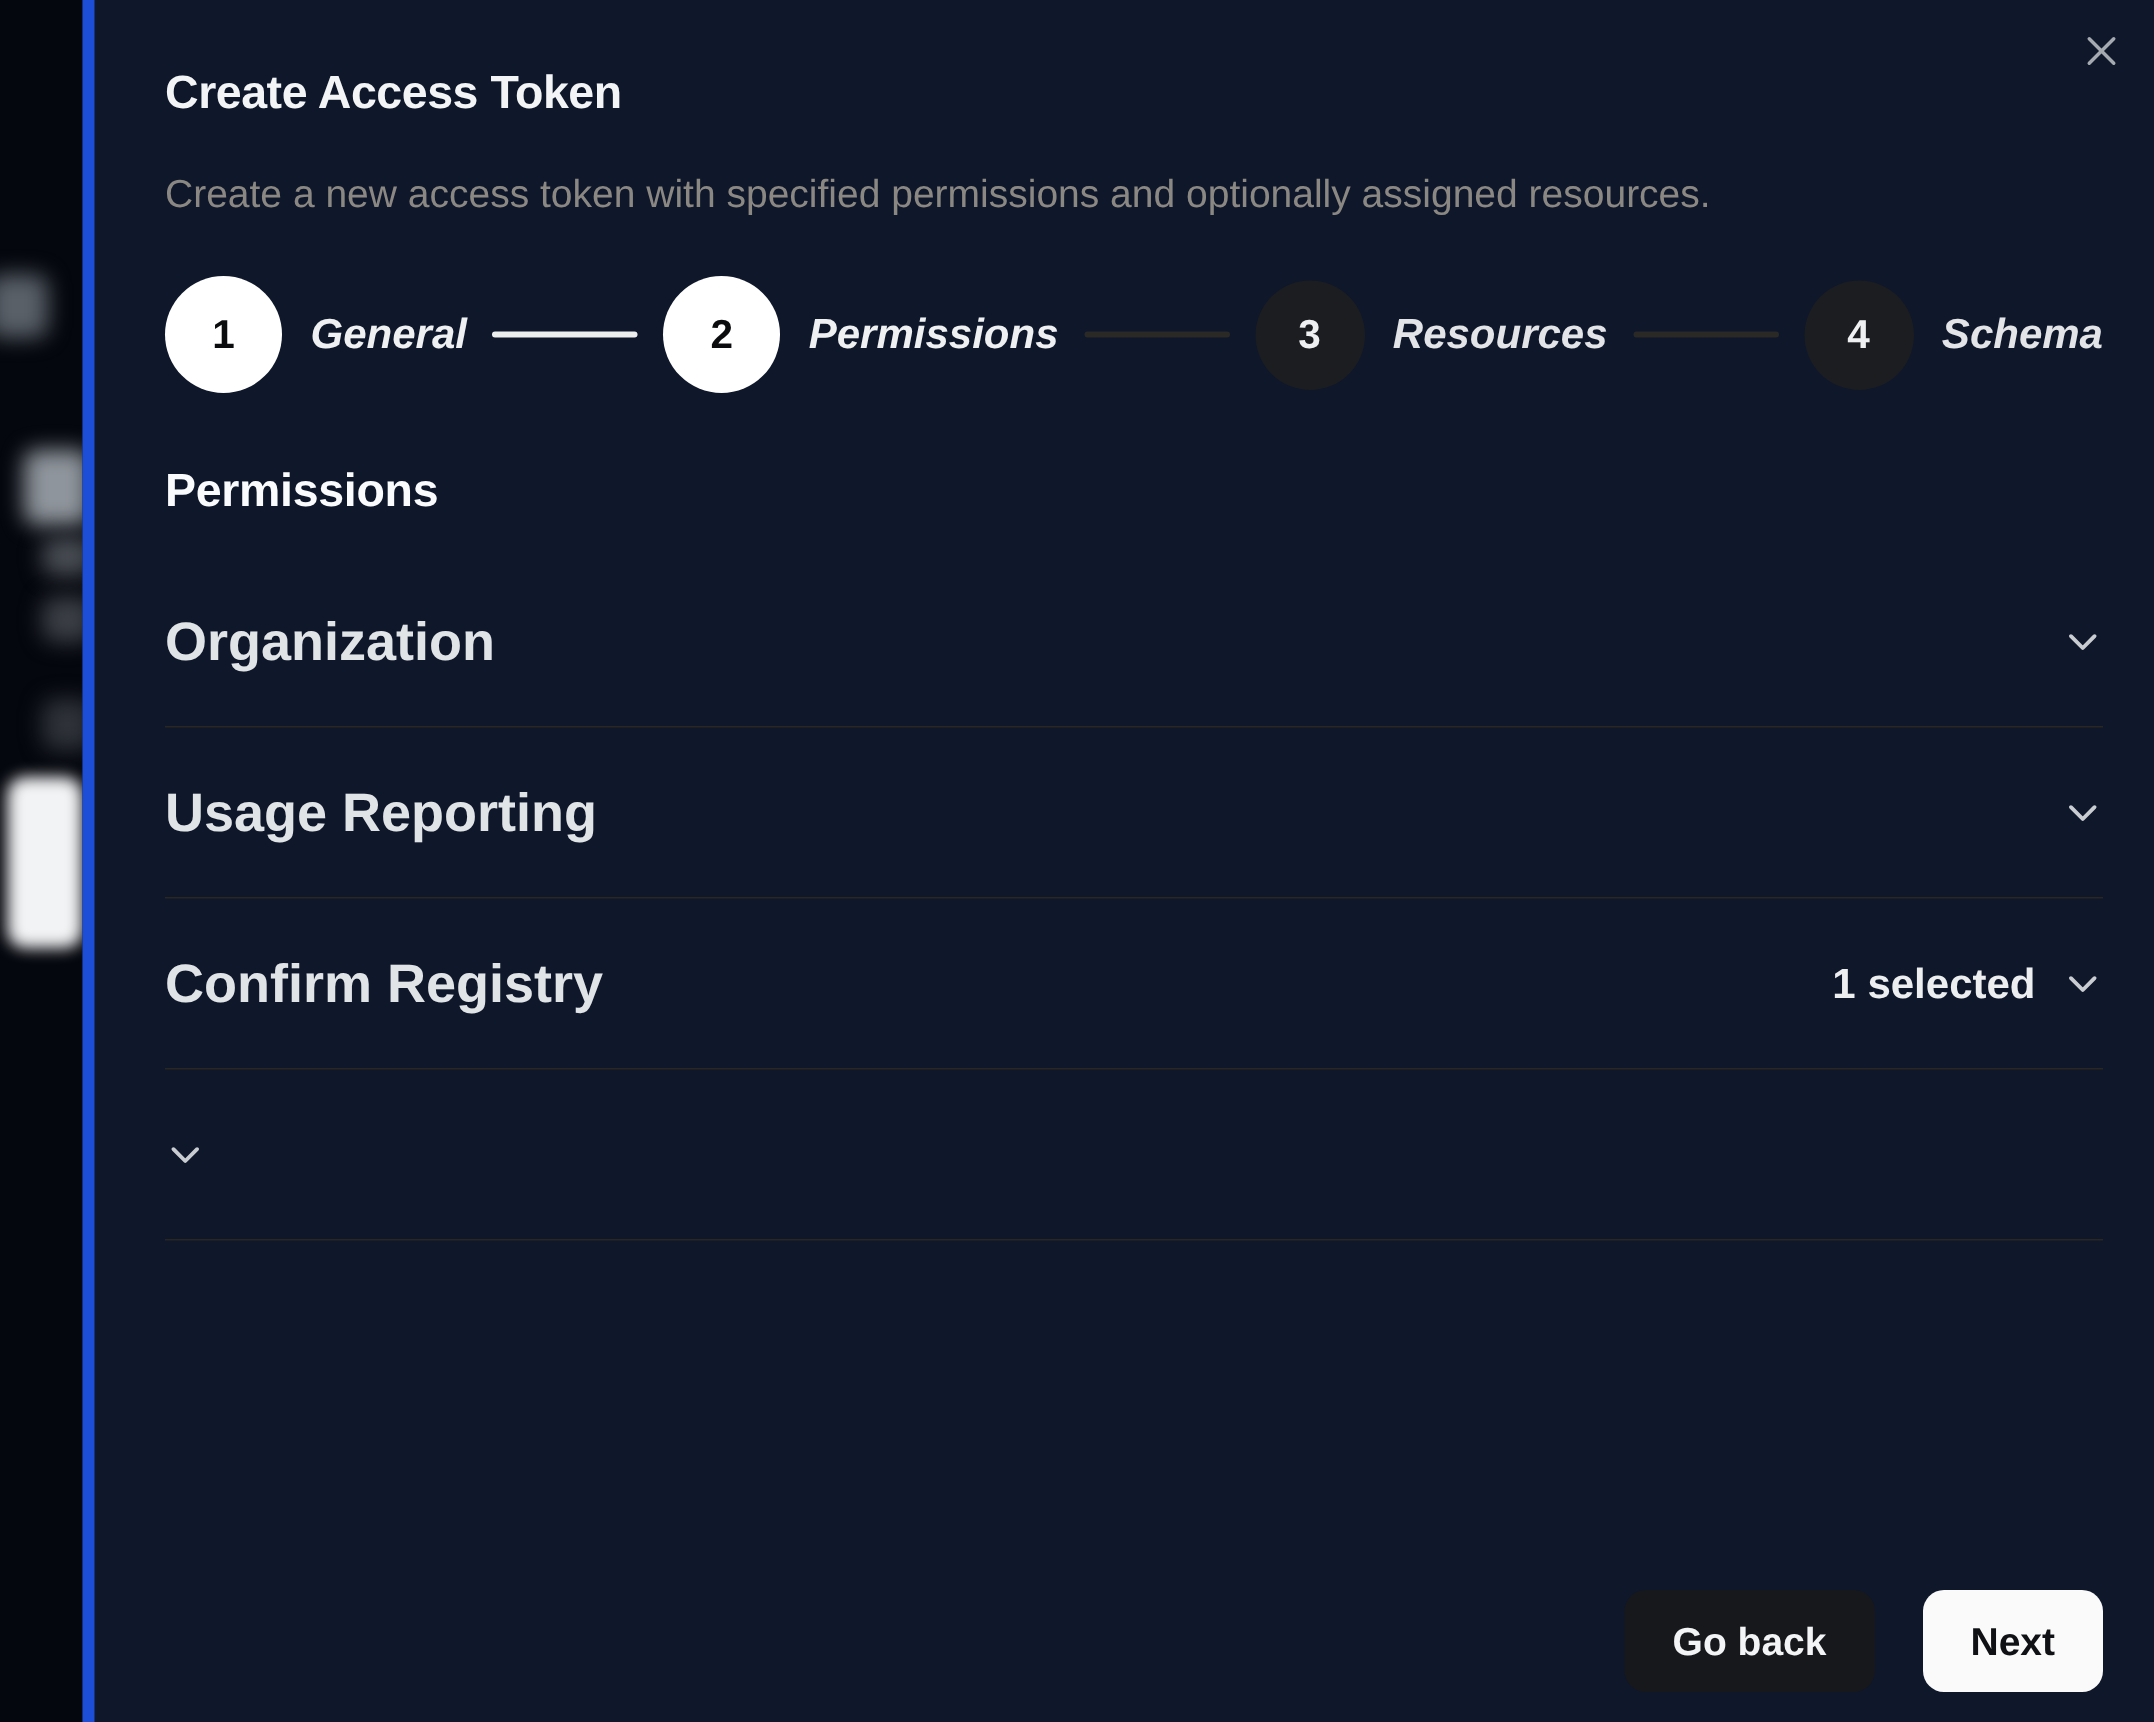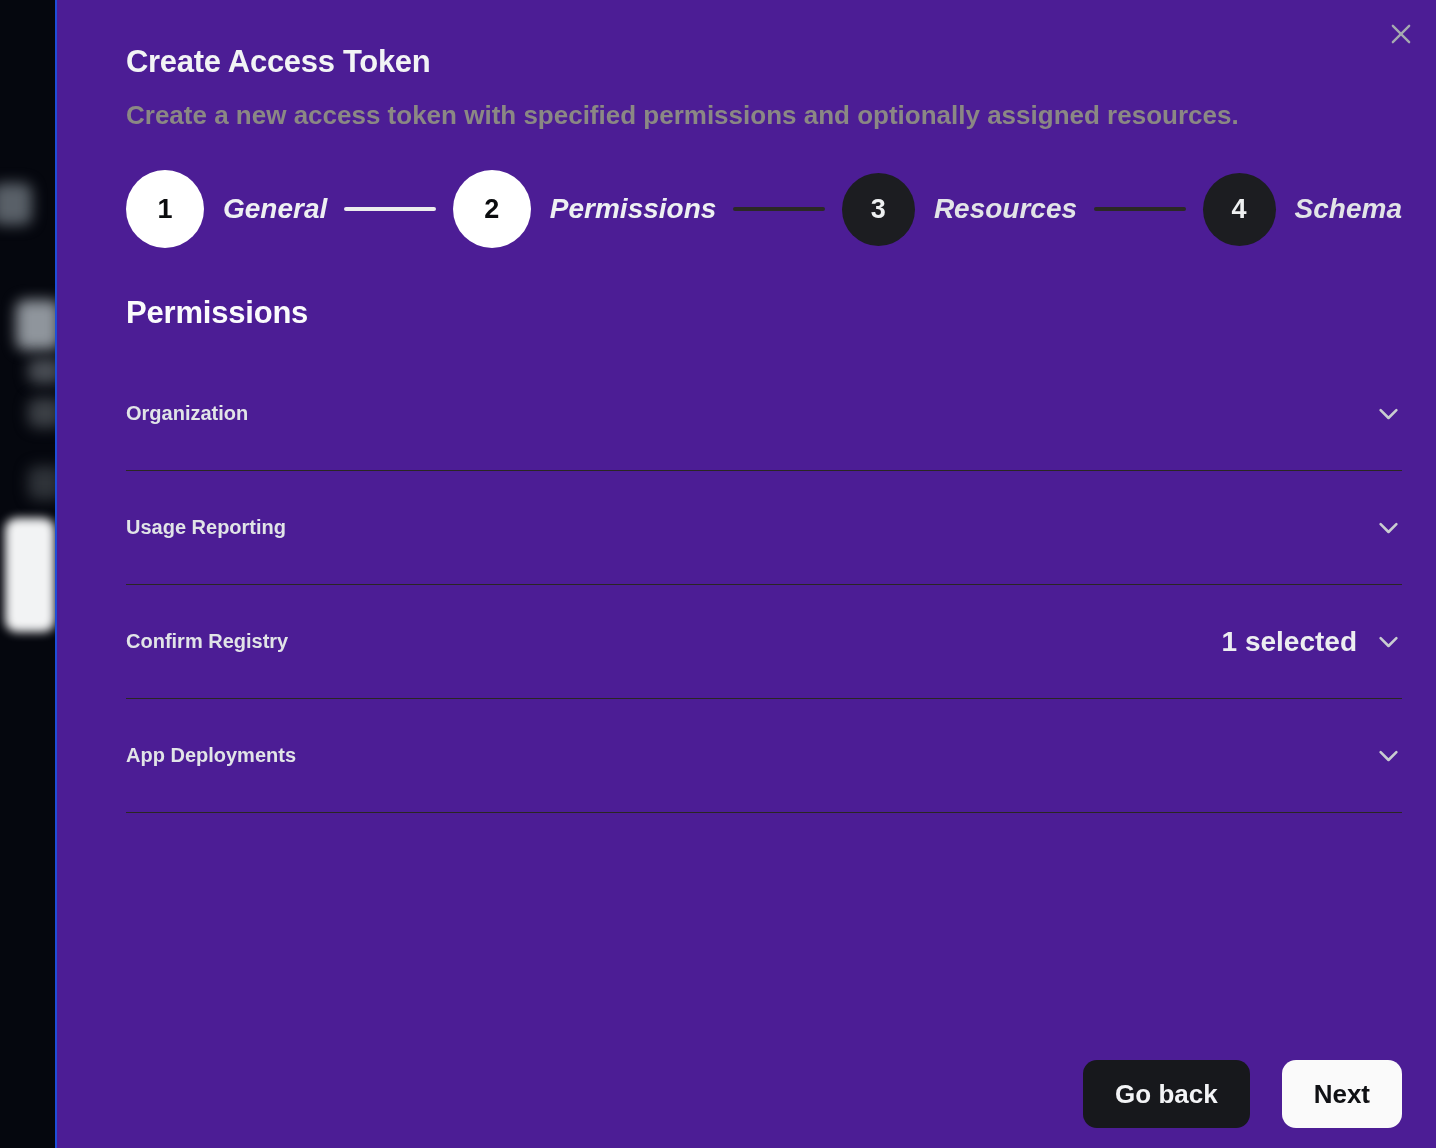--- a/index.html
+++ b/index.html
@@ -17,38 +17,38 @@
   .blob.b2 { left: 16px;  top: 300px; width: 44px; height: 50px; background: #8f959c; }
   .blob.b3 { left: 28px;  top: 358px; width: 34px; height: 26px; background: #484c53; }
   .blob.b4 { left: 28px;  top: 398px; width: 34px; height: 30px; background: #3b3f45; }
   .blob.b5 { left: 28px;  top: 466px; width: 34px; height: 34px; background: #2e3238; }
   .blob.b6 { left: 5px;   top: 518px; width: 50px; height: 114px; background: #f2f3f4; filter: blur(5px); border-radius: 12px; }
 
   
   .modal {
     position: absolute;
     left: 55px; top: 0; right: 0; bottom: 0;
-    background: #4c1d95;
-    border-left: 2px solid #1d4ed8;
-    padding: 0 34px 0 69px;
+    background: #0f172a;
+    border-left: 8px solid #1d4ed8;
+    padding: 0 34px 0 47px;
   }
   .close-btn {
     position: absolute; top: 18px; right: 19px;
     width: 32px; height: 32px;
     background: none; border: none; cursor: pointer;
     color: #a5aab0; display: flex; align-items: center; justify-content: center;
   }
   .modal-title {
     margin-top: 44px;
     font-size: 31px; font-weight: 700; letter-spacing: -0.3px;
     color: #f2f4f5;
   }
   .modal-desc {
-    margin-top: 20px;
-    font-size: 26px; font-weight: 700;
+    margin-top: 34px;
+    font-size: 26px; font-weight: 400;
     color: #8b8884;
   }
 
   
   .stepper {
     margin-top: 38px;
     display: flex; align-items: center;
     height: 80px;
   }
   .step { display: flex; align-items: center; gap: 19px; flex: none; cursor: pointer; }
@@ -76,21 +76,21 @@
     font-size: 31px; font-weight: 700; letter-spacing: -0.2px;
     color: #fafbfc;
   }
   .accordion { margin-top: 26px; }
   .acc-row {
     height: 114px;
     display: flex; align-items: center; justify-content: space-between;
     border-bottom: 1px solid #2a2723;
     cursor: pointer;
   }
-  .acc-label { font-size: 20px; font-weight: 600; color: #e1e4e7; }
+  .acc-label { font-size: 36px; font-weight: 600; color: #e1e4e7; }
   .acc-right { display: flex; align-items: center; gap: 18px; }
   .acc-count { font-size: 28px; font-weight: 600; color: #eceef0; }
   .acc-count:empty { display: none; }
   .chev { color: #c9cdd1; display: flex; }
 
   
   .footer {
     position: absolute; right: 34px; bottom: 20px;
     display: flex; gap: 32px;
   }
@@ -184,21 +184,20 @@
         <span class="acc-count">1 selected</span>
         <span class="chev">
           <svg width="27" height="27" viewBox="0 0 24 24" fill="none" stroke="currentColor" stroke-width="2.3" stroke-linecap="round" stroke-linejoin="round">
               <polyline points="5 9 12 16 19 9"></polyline>
             </svg>
         </span>
       </span>
     </div>
 
     <div class="acc-row">
-      <span class="acc-label">App Deployments</span>
       <span class="acc-right">
 
         <span class="chev">
           <svg width="27" height="27" viewBox="0 0 24 24" fill="none" stroke="currentColor" stroke-width="2.3" stroke-linecap="round" stroke-linejoin="round">
               <polyline points="5 9 12 16 19 9"></polyline>
             </svg>
         </span>
       </span>
     </div>
 

